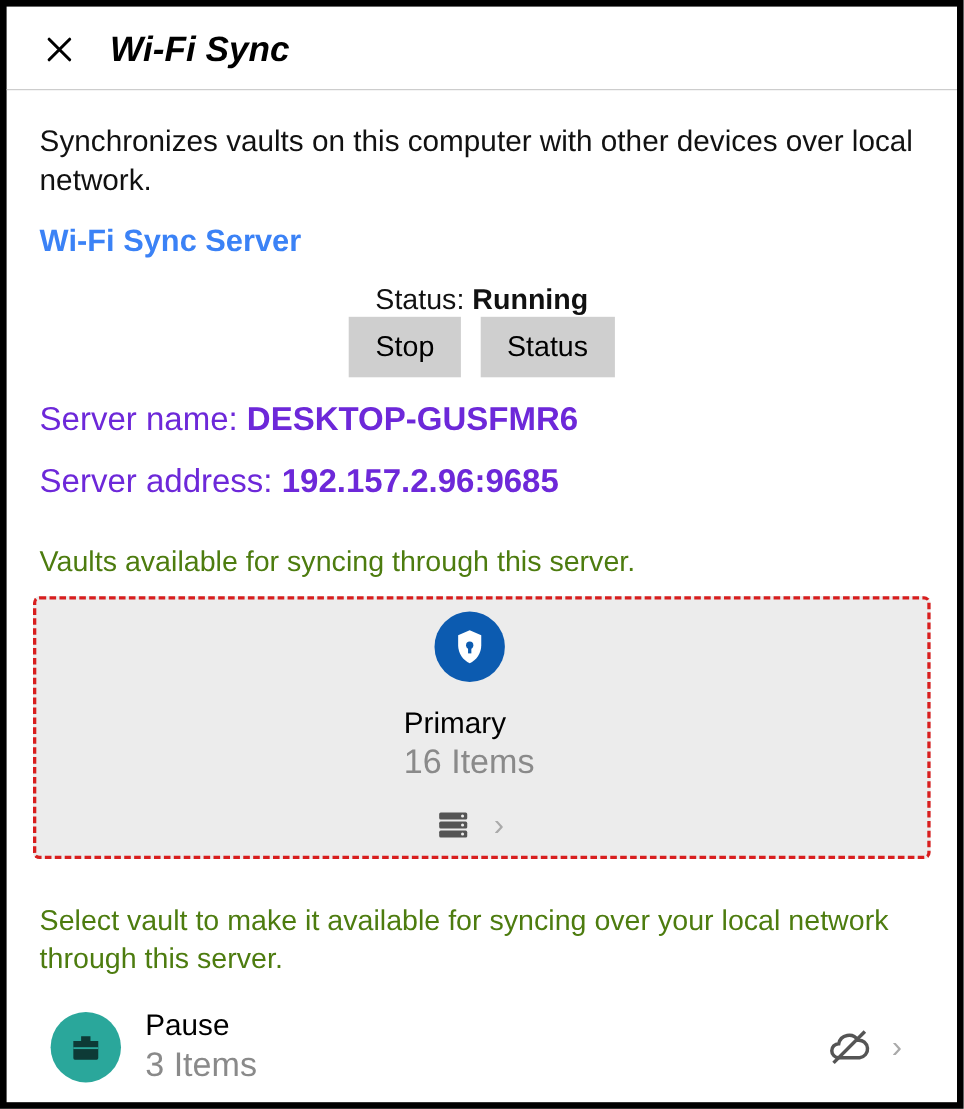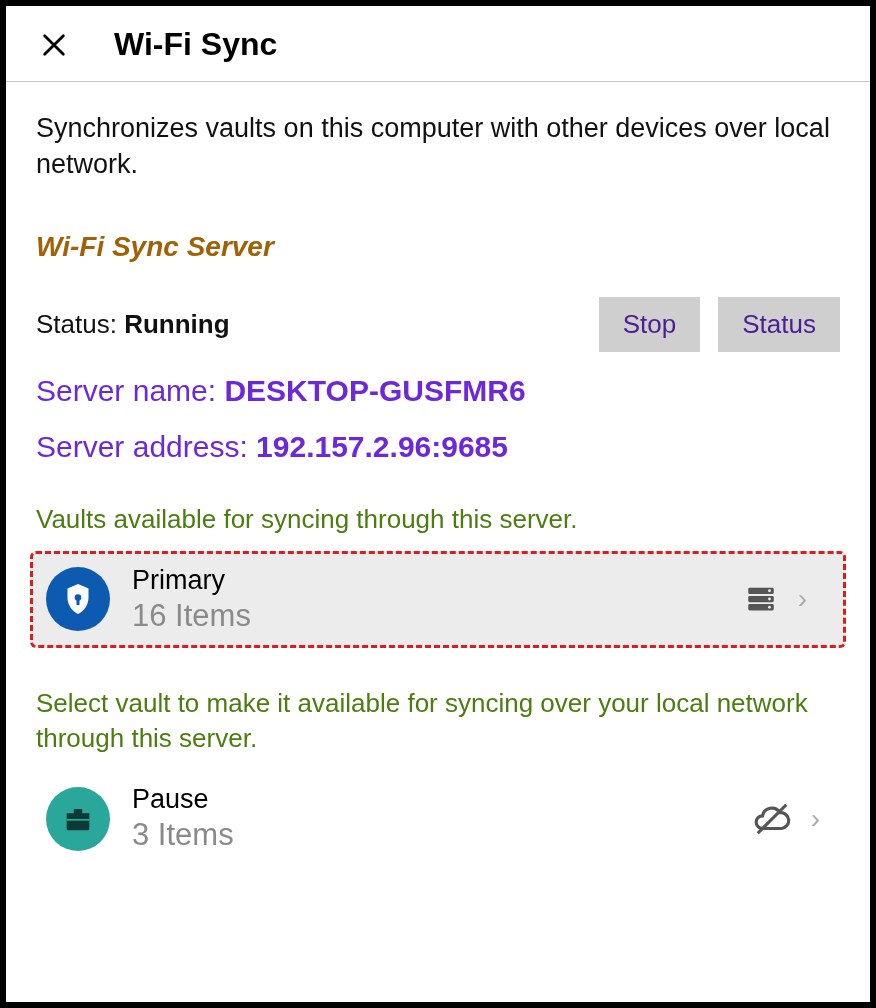--- a/index.html
+++ b/index.html
@@ -15,68 +15,69 @@
       width: 100%;
       height: 100%;
       display: flex;
       flex-direction: column;
     }
     .header {
       display: flex;
       align-items: center;
       padding: 20px 30px 18px 30px;
       border-bottom: 1px solid #c8c8c8;
-      gap: 42px;
+      gap: 28px;
+      font-style: italic;
     }
     .close-btn {
       width: 36px;
       height: 36px;
       cursor: pointer;
       display:flex;align-items:center;justify-content:center;
     }
     .title {
       font-size: 32px;
       font-weight: 700;
       color: #000;
     }
     .content {
       padding: 28px 30px;
       flex: 1;
     }
     .description {
       font-size: 27px;
       color: #111;
       line-height: 1.35;
-      margin-bottom: 48px;
+      margin-bottom: 20px;
     }
     .section-title {
       font-size: 28px;
       font-weight: 700;
-      color: #a16207;
-      margin-bottom: 34px;
-      font-style: italic;
+      color: #3b82f6;
+      margin-bottom: 22px;
     }
     .status-row {
       display: flex;
       align-items: center;
       justify-content: space-between;
       margin-bottom: 22px;
+      flex-direction: column;
     }
     .status-line {
       font-size: 26px;
       color: #111;
     }
     .status-line .bold { font-weight: 700; }
     .btn-group { display: flex; gap: 18px; }
     .btn {
       background: #cfcfcf;
       border: none;
       padding: 12px 24px;
       font-size: 26px;
-      color: #4c1d95;
+      color: #000000;
       cursor: pointer;
       font-family: inherit;
     }
     .info-line {
       font-size: 30px;
       color: #6d28d9;
       margin-bottom: 22px;
     }
     .info-line .bold { font-weight: 700; }
     .subheading {
@@ -92,21 +93,21 @@
       padding: 14px 20px 14px 10px;
       cursor: pointer;
       gap: 22px;
     }
     .vault-row.highlighted {
       background: #ececec;
       outline: 3px dashed #d81e1e;
       outline-offset: -3px;
       border-radius: 6px;
       margin-left:-6px; margin-right:-6px;
-      padding-left:16px; padding-right:39px;
+      padding-left:16px; padding-right:39px;flex-direction:column;
     }
     .vault-icon {
       width: 64px;
       height: 64px;
       border-radius: 50%;
       display: flex;
       align-items: center;
       justify-content: center;
       flex-shrink: 0;
     }

